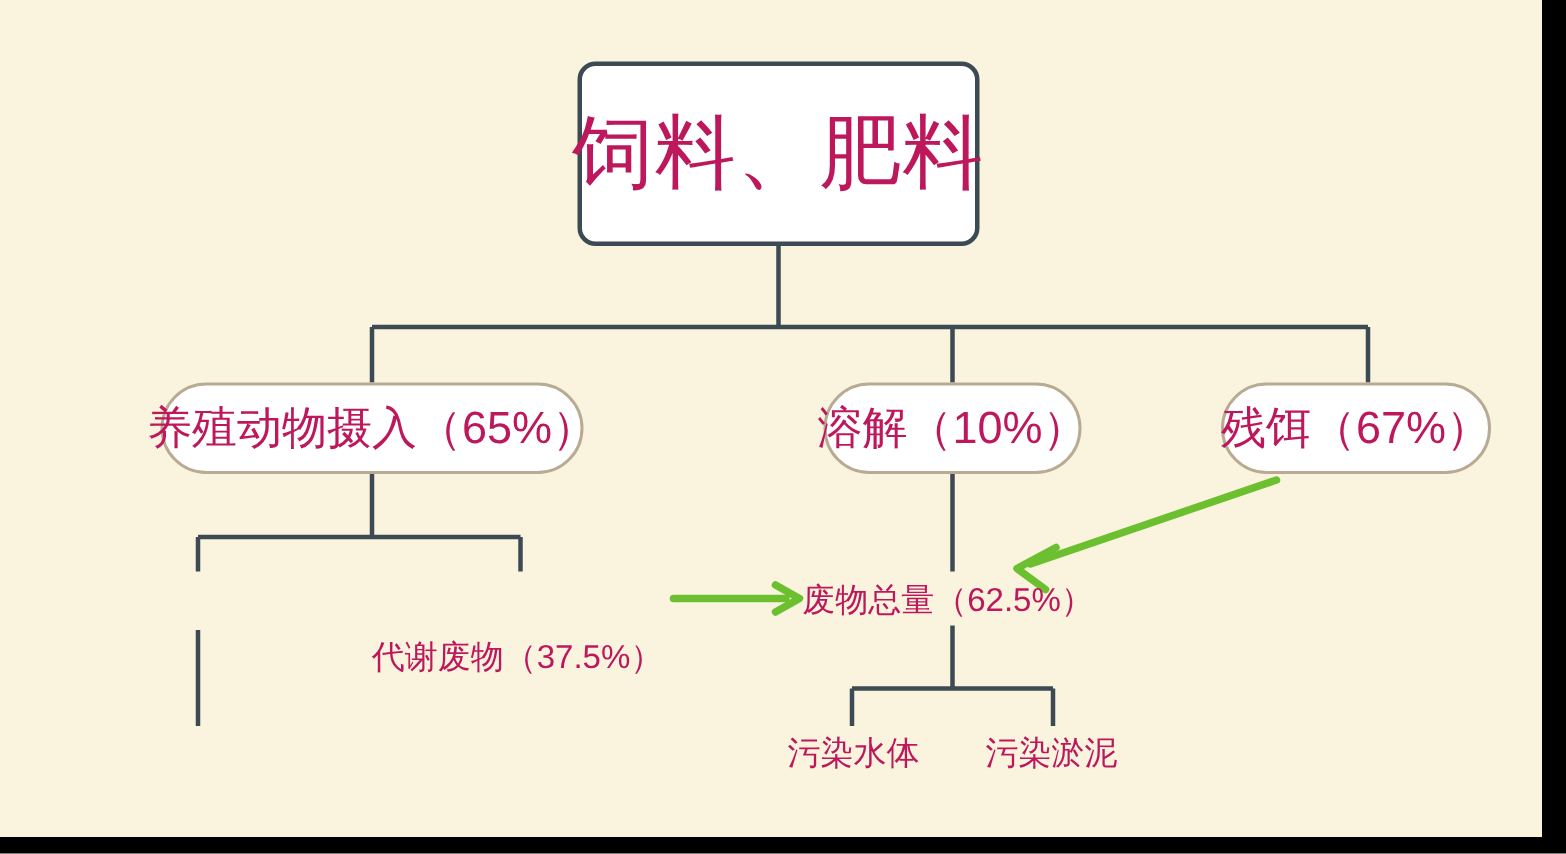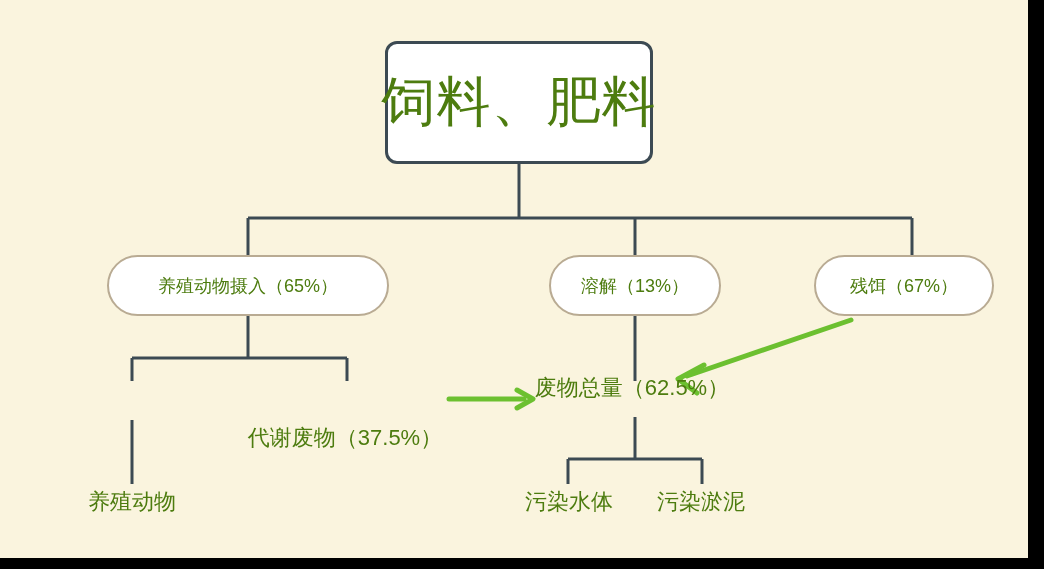--- a/index.html
+++ b/index.html
@@ -36,55 +36,55 @@
     height: 558px;
     pointer-events: none;
   }
 
   .node {
     position: absolute;
     box-sizing: border-box;
     display: flex;
     align-items: center;
     justify-content: center;
-    color: #4d7c0f;
+    color: #be185d;
     white-space: nowrap;
     text-align: center;
   }
 
   .root-node {
     left: 385px;
     top: 41px;
     width: 268px;
     height: 123px;
     background: #ffffff;
     border: 3px solid #3c4a53;
     border-radius: 12px;
     font-size: 54px;
     letter-spacing: 1px;
   }
 
   .pill {
     background: #ffffff;
     border: 2px solid #b9ab93;
     border-radius: 40px;
-    font-size: 18px;
+    font-size: 30px;
   }
   .pill-a { left: 107px; top: 255px; width: 282px; height: 61px; }
   .pill-b { left: 549px; top: 255px; width: 172px; height: 61px; }
   .pill-c { left: 814px; top: 255px; width: 180px; height: 61px; }
 
   .plain {
     font-size: 22px;
     background: transparent;
     border: none;
   }
   .plain-absorb   { left: 42px;  top: 384px; width: 182px; height: 32px; }
   .plain-meta     { left: 242px; top: 384px; width: 206px; height: 32px; margin-top: 38px; }
-  .plain-waste    { left: 530px; top: 372px; width: 204px; height: 32px; }
+  .plain-waste    { left: 530px; top: 384px; width: 204px; height: 32px; }
   .plain-animal   { left: 68px;  top: 487px; width: 128px; height: 30px; }
   .plain-water    { left: 508px; top: 487px; width: 122px; height: 30px; }
   .plain-sludge   { left: 640px; top: 487px; width: 122px; height: 30px; }
 </style>
 </head>
 <body>
 
 <div id="stage">
   <div id="canvas">
 
@@ -120,29 +120,28 @@
 
         <path d="M851,320 L687,376" stroke="#6cc030" stroke-width="5" stroke-linecap="round"></path>
         <path d="M704,365 L678,379 L697,393" stroke="#6cc030" stroke-width="5" stroke-linecap="round" stroke-linejoin="round" fill="none"></path>
       </g>
     </svg>
 
     <div class="node root-node">饲料、肥料</div>
 
     <div class="node pill pill-a">养殖动物摄入（65%）</div>
 
-    <div class="node pill pill-b">溶解（13%）</div>
+    <div class="node pill pill-b">溶解（10%）</div>
 
     <div class="node pill pill-c">残饵（67%）</div>
 
 
     <div class="node plain plain-meta">代谢废物（37.5%）</div>
 
     <div class="node plain plain-waste">废物总量（62.5%）</div>
 
-    <div class="node plain plain-animal">养殖动物</div>
 
     <div class="node plain plain-water">污染水体</div>
 
     <div class="node plain plain-sludge">污染淤泥</div>
 
   </div>
 </div>
 
 </body></html>

